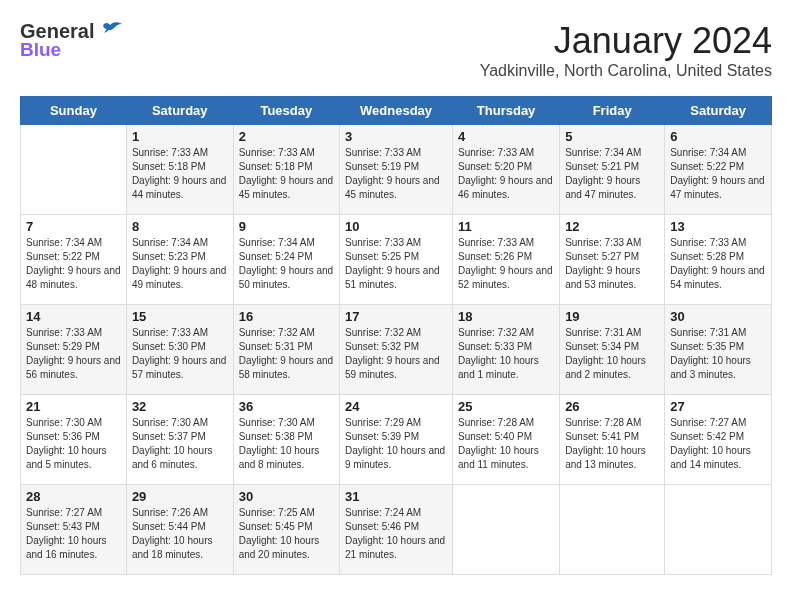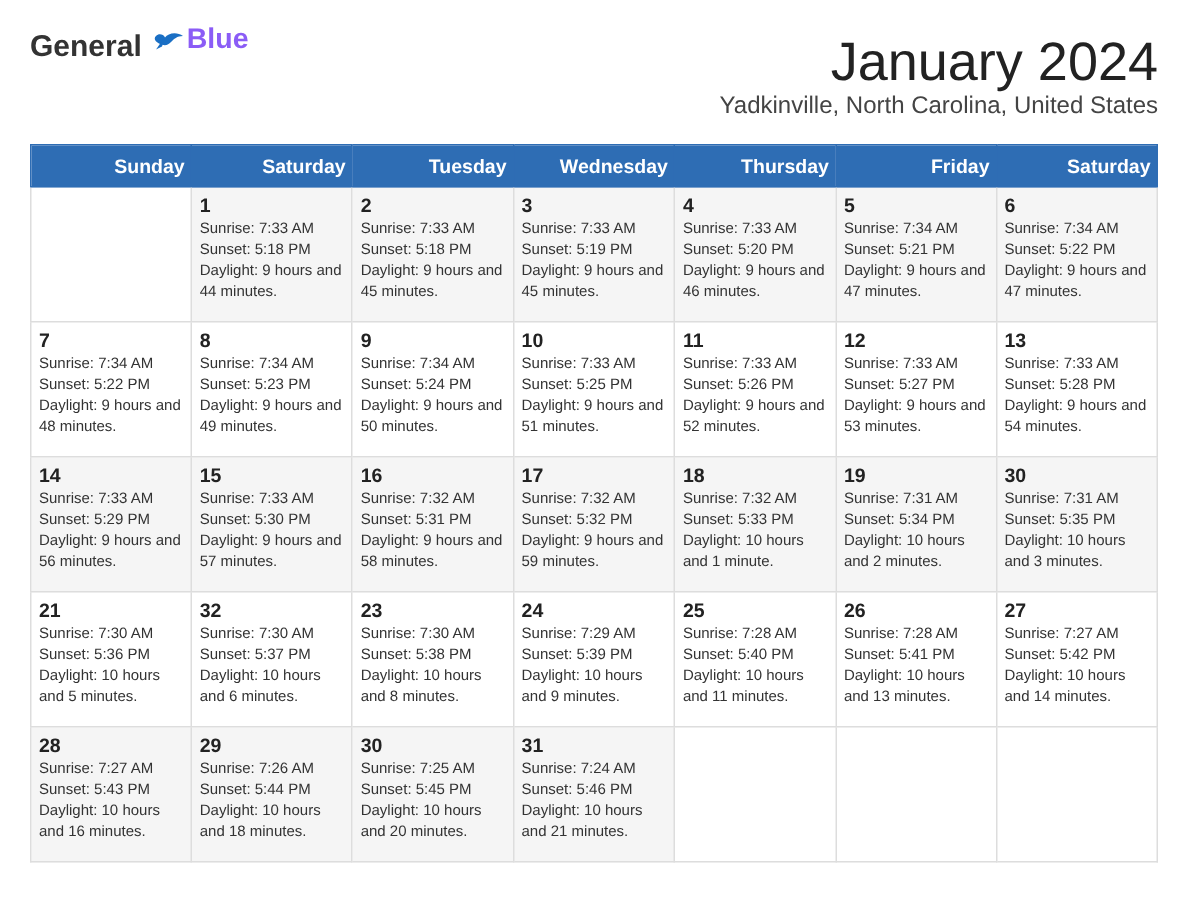--- a/index.html
+++ b/index.html
@@ -11,21 +11,21 @@
       padding: 20px;
     }
     .header {
       display: flex;
       justify-content: space-between;
       align-items: flex-start;
       margin-bottom: 16px;
     }
     .logo {
       display: flex;
-      flex-direction: row;
+      flex-direction: column;
       align-items: flex-start;
     }
     .title-block {
       text-align: right;
     }
     .month-title {
       font-size: 36px;
       font-weight: normal;
       color: #222;
     }
@@ -36,22 +36,22 @@
     .calendar {
       width: 100%;
       border-collapse: collapse;
       font-size: 11px;
     }
     .calendar thead tr {
       background-color: #2e6db4;
       color: #fff;
     }
     .calendar thead th {
-      padding: 6px 4px;
-      text-align: right;
+      padding: 6px 20px;
+      text-align: center;
       font-size: 13px;
       font-weight: bold;
       border: 1px solid #2e6db4;
     }
     .calendar tbody tr {
       background-color: #fff;
     }
     .calendar tbody tr:nth-child(odd) {
       background-color: #f5f5f5;
     }
@@ -290,21 +290,21 @@
       </td>
         <td>
         <span class="day-number">32</span>
         <div class="day-info">
           Sunrise: 7:30 AM<br>
           Sunset: 5:37 PM<br>
           Daylight: 10 hours and 6 minutes.
         </div>
       </td>
         <td>
-        <span class="day-number">23</span>
+        <span class="day-number">36</span>
         <div class="day-info">
           Sunrise: 7:30 AM<br>
           Sunset: 5:38 PM<br>
           Daylight: 10 hours and 8 minutes.
         </div>
       </td>
         <td>
         <span class="day-number">24</span>
         <div class="day-info">
           Sunrise: 7:29 AM<br>

